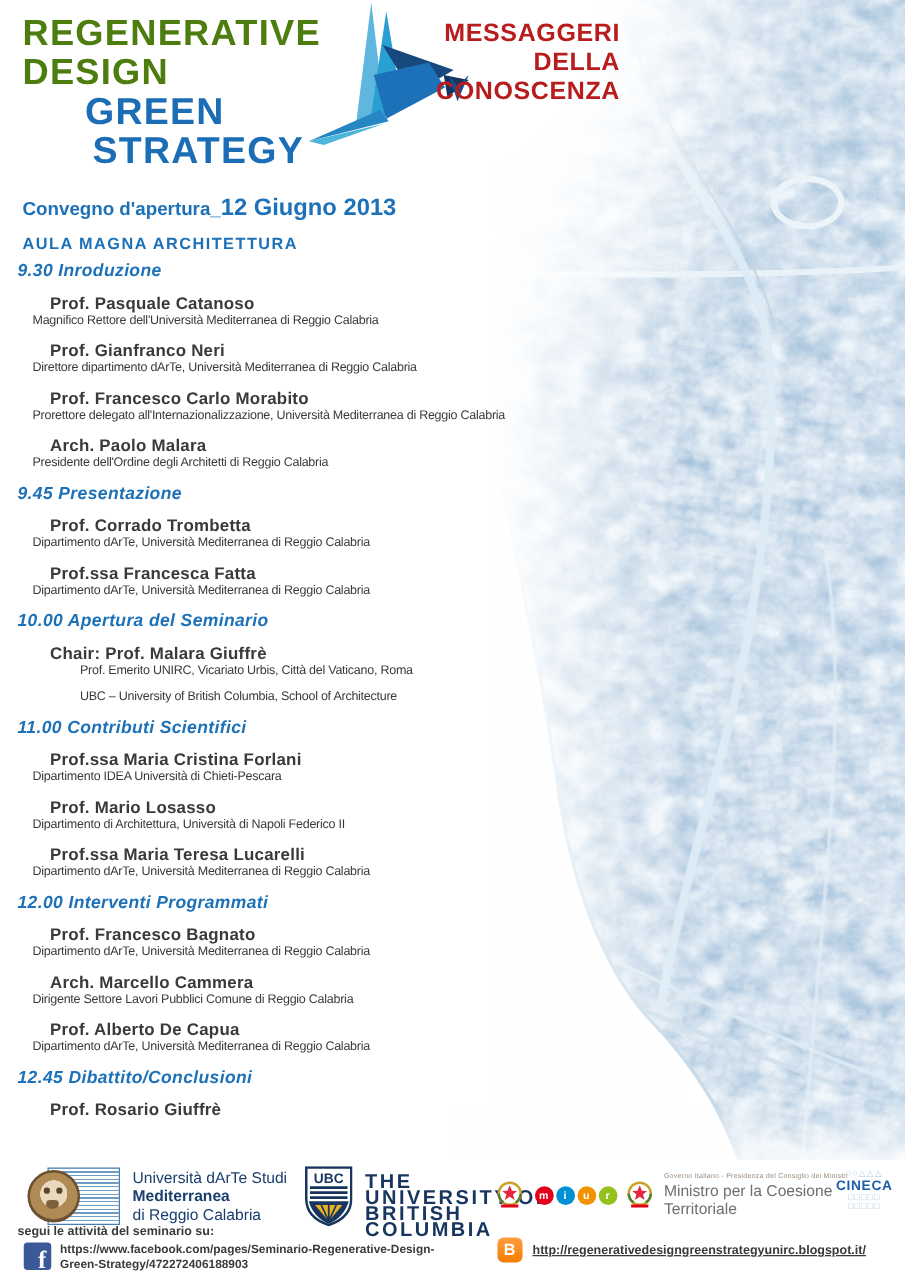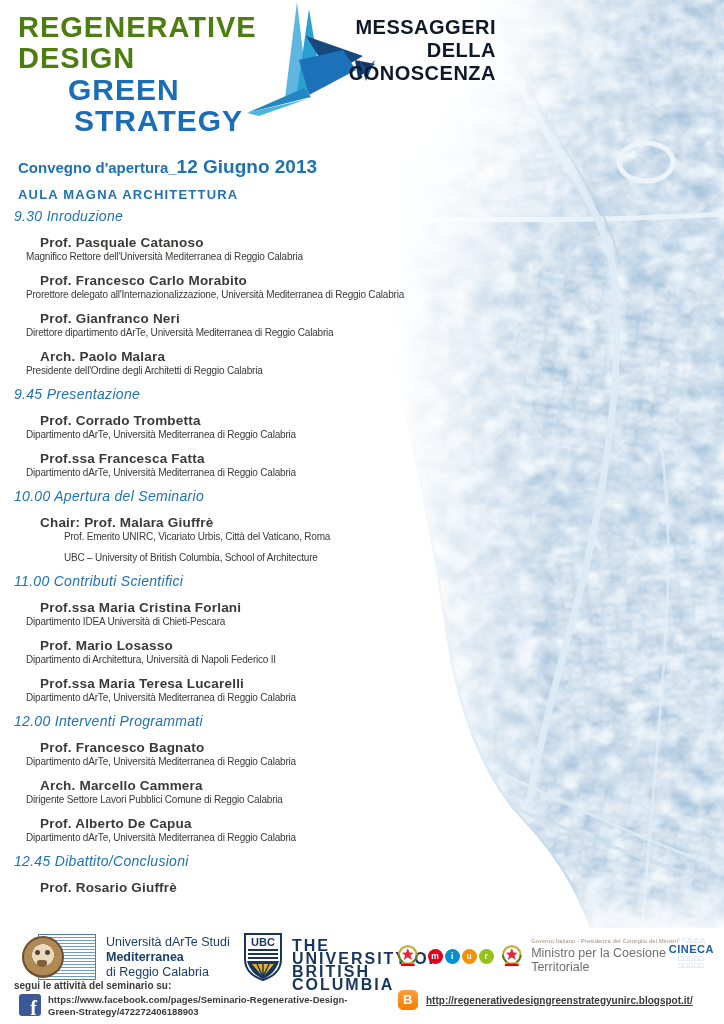--- a/index.html
+++ b/index.html
@@ -19,28 +19,28 @@
   .map-fade-bottom{position:absolute;bottom:0;left:0;width:100%;height:70px;
     background:linear-gradient(to bottom,rgba(255,255,255,0),#ffffff 85%);}
   
   .title-block{position:absolute;left:18px;top:12px;line-height:31px;font-weight:700;z-index:5;}
   .title-light{font-size:29px;letter-spacing:1px;color:#4d7c0f;}
   .title-dark{font-size:30px;letter-spacing:1px;color:#1b6db6;}
   .t-green{margin-left:50px;}
   .t-strategy{margin-left:56px;}
   .crane{position:absolute;left:245px;top:0;z-index:4;}
   .brand-block{position:absolute;right:228px;top:16px;text-align:right;z-index:5;
-    color:#0f172a;font-weight:700;font-size:20px;line-height:23px;letter-spacing:.5px;}
+    color:#b91c1c;font-weight:700;font-size:20px;line-height:23px;letter-spacing:.5px;}
   .event-block{position:absolute;left:18px;top:156px;color:#1d71b8;z-index:5;}
   .event-label{font-size:15px;font-weight:700;}
   .event-date{font-size:19px;font-weight:700;}
   .venue{font-size:13px;font-weight:700;letter-spacing:1.2px;margin-top:9px;}
   
   .program{position:absolute;left:14px;top:204px;width:470px;z-index:5;}
-  .section-heading{color:#1d71b8;font-style:italic;font-weight:400;font-size:14px;
+  .section-heading{color:#1d71b8;font-style:italic;font-weight:700;font-size:14px;
     line-height:17px;margin:4px 0 9px 0;letter-spacing:.3px;}
   .entry{margin-bottom:10px;padding-left:10px;}
   .entry-name{color:#3a3a39;font-size:13.5px;font-weight:700;line-height:17px;letter-spacing:.2px;white-space:nowrap;padding-left:16px;}
   .entry-role{color:#3a3a39;font-size:10px;font-weight:400;line-height:11px;
     padding-left:2px;letter-spacing:-0.2px;white-space:nowrap;}
   .entry-role.role-indent{padding-left:40px;}
   
   .footer{position:absolute;left:0;bottom:0;width:724px;height:96px;background:#fff;z-index:6;}
   .unirc{position:absolute;left:26px;top:6px;display:flex;align-items:center;}
   .unirc-logo{position:relative;width:70px;height:46px;}
@@ -161,27 +161,27 @@
       <span class="s-time">9.30</span>
       <span class="s-title">Inroduzione</span>
     </div>
     <div class="entries">
   <div class="entry">
     <div class="entry-name">Prof. Pasquale Catanoso</div>
     <div class="entry-role">Magnifico Rettore dell'Università Mediterranea di Reggio Calabria</div>
   </div>
 
   <div class="entry">
+    <div class="entry-name">Prof. Gianfranco Neri</div>
+    <div class="entry-role">Direttore dipartimento dArTe, Università Mediterranea di Reggio Calabria</div>
+  </div>
+
+  <div class="entry">
     <div class="entry-name">Prof. Francesco Carlo Morabito</div>
     <div class="entry-role">Prorettore delegato all'Internazionalizzazione, Università Mediterranea di Reggio Calabria</div>
-  </div>
-
-  <div class="entry">
-    <div class="entry-name">Prof. Gianfranco Neri</div>
-    <div class="entry-role">Direttore dipartimento dArTe, Università Mediterranea di Reggio Calabria</div>
   </div>
 
   <div class="entry">
     <div class="entry-name">Arch. Paolo Malara</div>
     <div class="entry-role">Presidente dell'Ordine degli Architetti di Reggio Calabria</div>
   </div>
 </div>
   </div>
 
   <div class="section">

